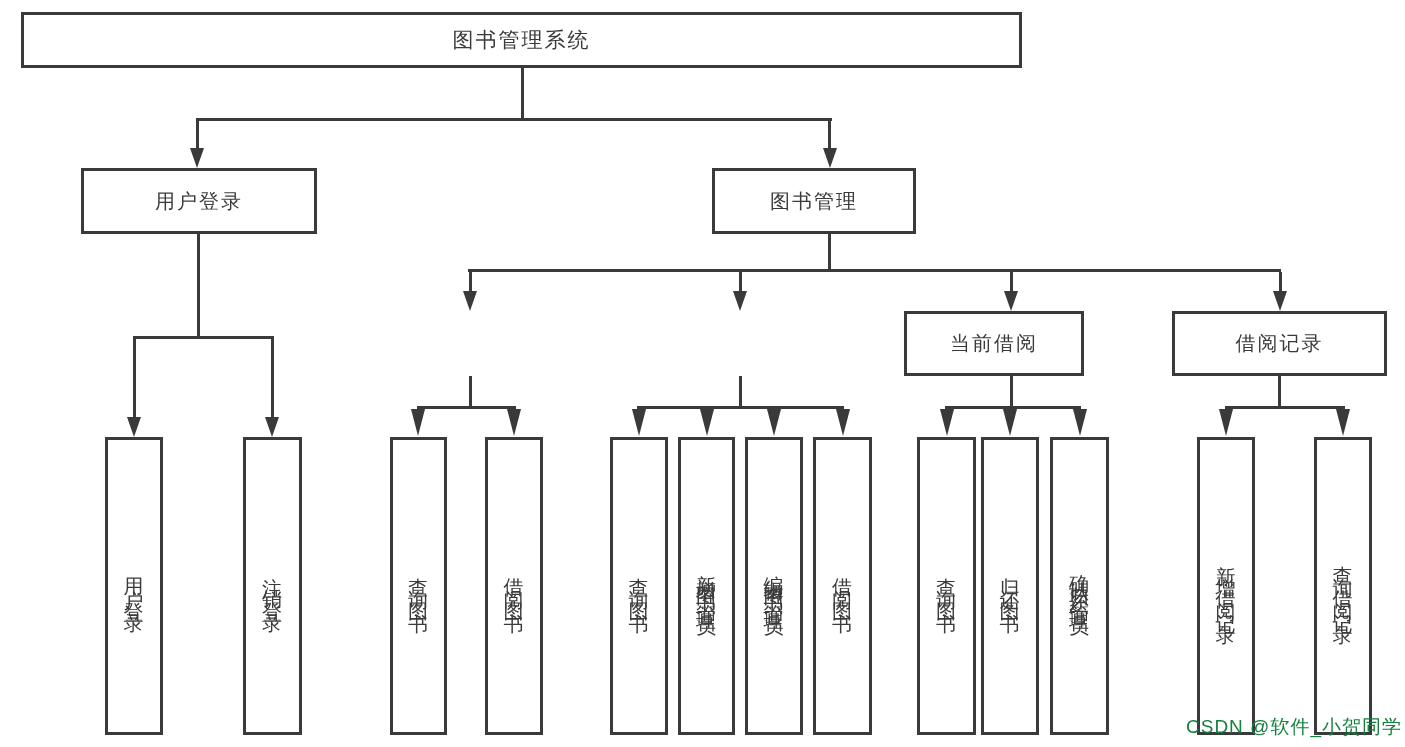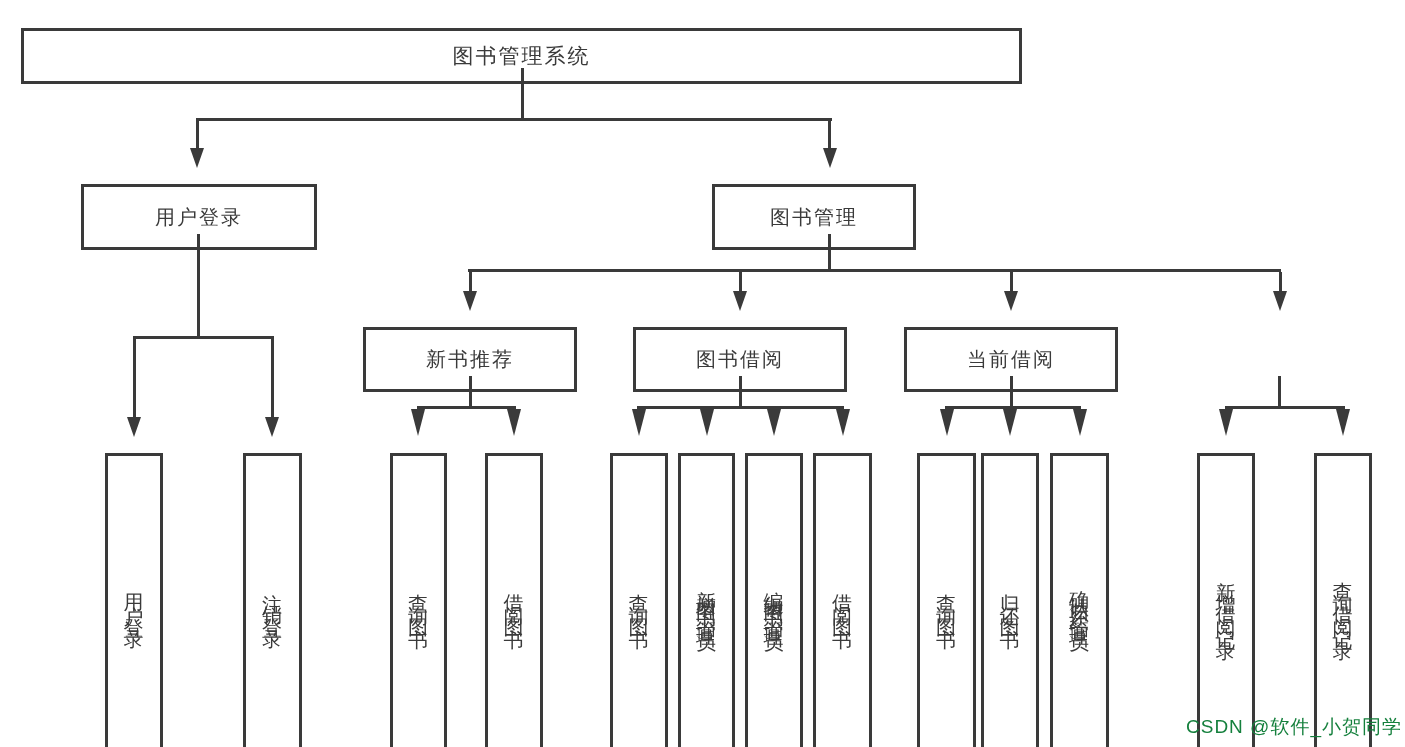--- a/index.html
+++ b/index.html
@@ -17,21 +17,20 @@
     box-sizing:border-box;
     border:3px solid #3a3a3a;
     background:#ffffff;
     display:flex;
     align-items:center;
     justify-content:center;
     font-size:20px;
     letter-spacing:2px;
     color:#3a3a3a;
     white-space:nowrap;
-    margin-top:16px;
   }
   .root-box{font-size:21px;}
   
   .tall{
     writing-mode:vertical-rl;
     letter-spacing:12px;
     font-size:20px;
     white-space:normal;
     line-height:1.0;
     padding:6px 0;
@@ -85,23 +84,22 @@
   <div class="hline" style="left:468px;top:269px;width:813px"></div>
   <div class="vline" style="left:469px;top:272px;height:20px"></div>
   <div class="arrow" style="left:463px;top:291px"></div>
   <div class="vline" style="left:739px;top:272px;height:20px"></div>
   <div class="arrow" style="left:733px;top:291px"></div>
   <div class="vline" style="left:1010px;top:272px;height:20px"></div>
   <div class="arrow" style="left:1004px;top:291px"></div>
   <div class="vline" style="left:1279px;top:272px;height:20px"></div>
   <div class="arrow" style="left:1273px;top:291px"></div>
 
-  <div class="box" style="left:363px;top:311px;width:214px;height:65px">新书推荐</div>
-  <div class="box" style="left:633px;top:311px;width:214px;height:65px">图书借阅</div>
-  <div class="box" style="left:904px;top:311px;width:214px;height:65px">当前借阅</div>
+  <div class="box" style="left:904px;top:311px;width:180px;height:65px">当前借阅</div>
+  <div class="box" style="left:1172px;top:311px;width:215px;height:65px">借阅记录</div>
 
   <div class="vline" style="left:469px;top:376px;height:33px"></div>
   <div class="hline" style="left:417px;top:406px;width:99px"></div>
   <div class="arrow long" style="left:411px;top:409px"></div>
   <div class="arrow long" style="left:507px;top:409px"></div>
 
   <div class="vline" style="left:739px;top:376px;height:33px"></div>
   <div class="hline" style="left:637px;top:406px;width:207px"></div>
   <div class="arrow long" style="left:632px;top:409px"></div>
   <div class="arrow long" style="left:700px;top:409px"></div>

